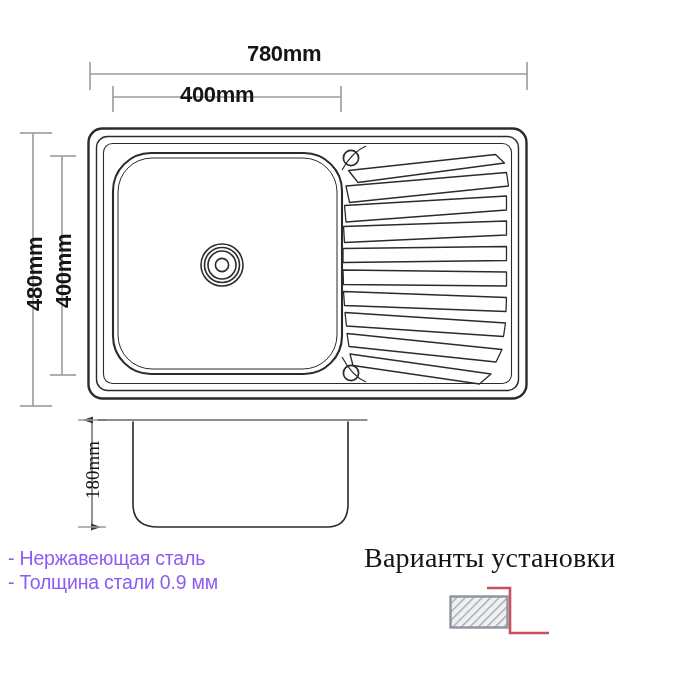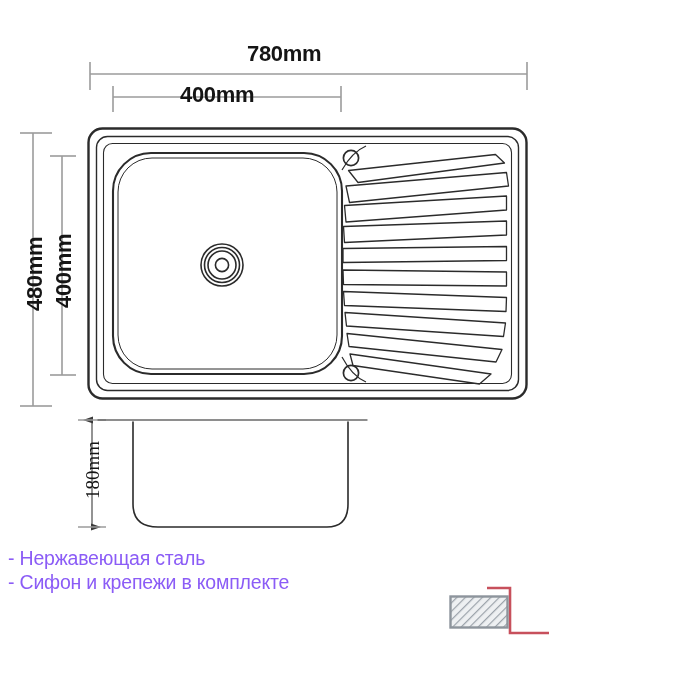--- a/index.html
+++ b/index.html
@@ -207,23 +207,24 @@
   <div class="dim-label h" id="lbl-400-h">400mm</div>
 
   <div class="dim-label v" id="lbl-480-v">480mm</div>
 
   <div class="dim-label v" id="lbl-400-v">400mm</div>
 
   <div class="dim-label serif-v" id="lbl-180-v">180mm</div>
 
   <ul id="feature-list">
     <li>- Нержавеющая сталь</li>
-    <li>- Сифон и крепежи в комплекте</li>
+    <li>- Толщина стали 0.9 мм</li>
   </ul>
 
+  <div id="install-title">Варианты установки</div>
 
   <svg id="install-icon" viewBox="0 0 120 56" xmlns="http://www.w3.org/2000/svg">
 
     <path d="M43 4 L66 4 L66 49 L105 49" fill="none" stroke="#c7505c" stroke-width="2.6" stroke-linejoin="miter"></path>
 
     <rect x="6.5" y="12.5" width="57" height="31" fill="url(#hatchPattern)" stroke="#8d949c" stroke-width="2.4"></rect>
   </svg>
 
 </div>
 

